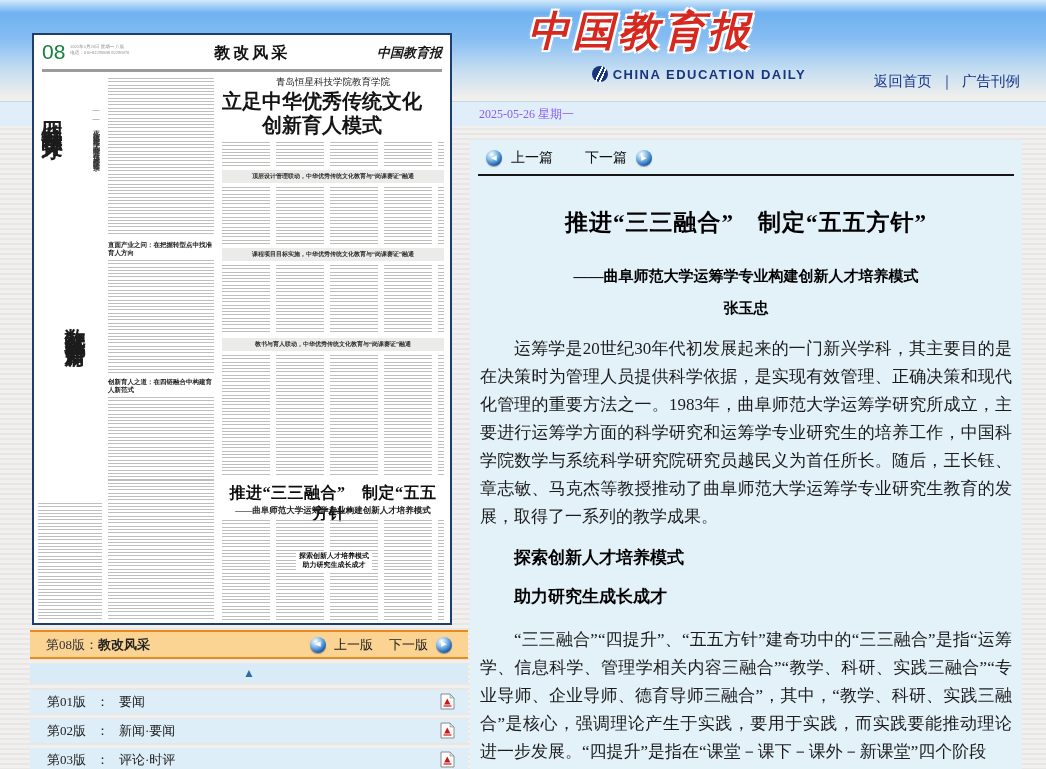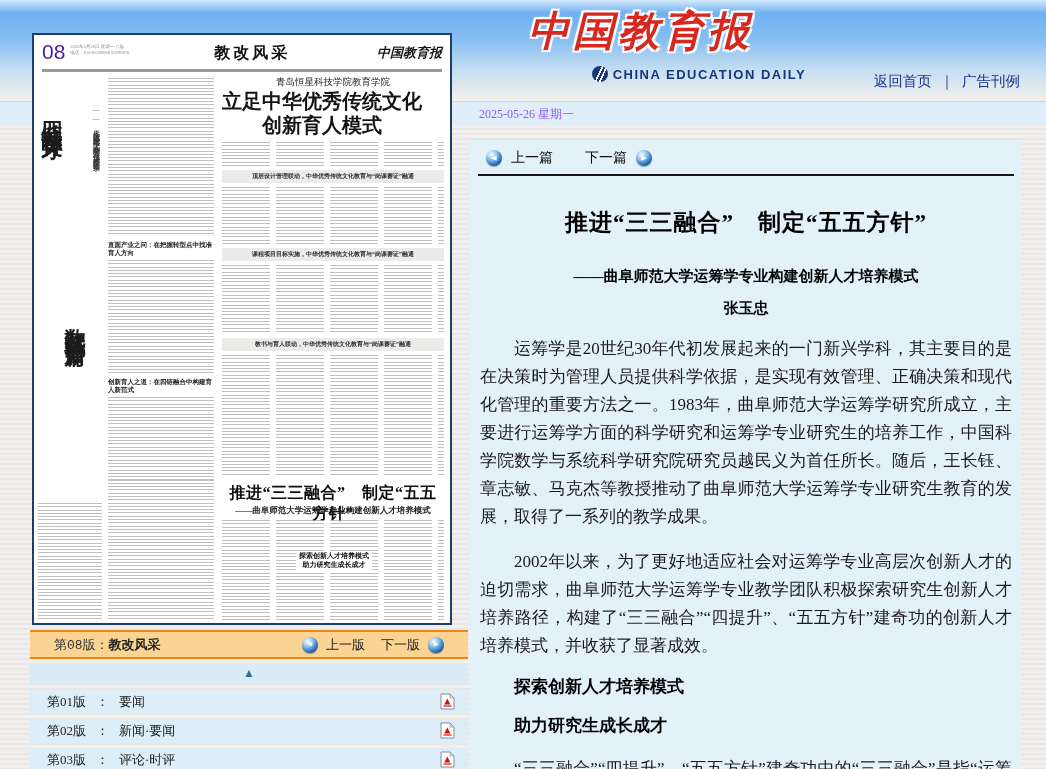--- a/index.html
+++ b/index.html
@@ -41,21 +41,21 @@
   .content h1 { margin-top:31px; text-align:center; font-size:23px; font-weight:bold; color:#000; letter-spacing:1px; }
   .content .sub { margin-top:29px; text-align:center; font-size:15px; font-weight:bold; color:#000; }
   .content .author { margin-top:13px; text-align:center; font-size:15px; font-weight:bold; color:#000; }
   .content p { margin:17px 10px 0; font-size:17px; line-height:28px; text-indent:2em; color:#1b1b1b; text-align:justify; }
   .content .bold-line { margin:15px 10px 0; font-size:17px; line-height:24px; font-weight:bold; text-indent:2em; color:#000; }
 
   
   .np { position:absolute; left:32px; top:33px; width:420px; height:592px; background:#fff;
         border:2px solid #1e3e6e; cursor:pointer; }
   .np-head { display:flex; align-items:flex-start; padding:6px 8px 0; height:32px; }
-  .np-pageno { font-family:"Liberation Sans","DejaVu Sans",sans-serif; font-size:21px; line-height:21px; color:#4c1d95; }
+  .np-pageno { font-family:"Liberation Sans","DejaVu Sans",sans-serif; font-size:21px; line-height:21px; color:#15803d; }
   .np-info { margin:3px 0 0 5px; width:78px; font-size:4.5px; line-height:6px; color:#8b8b8b; }
   .np-section { flex:1; text-align:center; font-size:16px; font-weight:bold; letter-spacing:3px; color:#111; margin-top:2px; }
   .np-mast { width:86px; text-align:right; font-size:13px; font-weight:bold; font-style:italic; color:#171717; margin-top:3px; }
   .np-rule { height:3px; background:#9b9b9b; margin:2px 8px 0; }
   .np-body { position:relative; margin:4px 4px 0 4px; height:547px; overflow:hidden; }
 
   .vtxt { writing-mode:vertical-rl; text-orientation:upright; }
   .v-head { position:absolute; font-family:"Liberation Sans","DejaVu Sans",sans-serif;
             font-weight:bold; font-size:21px; letter-spacing:3px; color:#1c1c1c; }
   .v-kick { position:absolute; font-size:7px; letter-spacing:1px; color:#333; height:420px; }
@@ -76,21 +76,21 @@
   .np-bhead { position:absolute; left:184px; top:407px; width:222px; text-align:center;
               font-size:16px; font-weight:bold; color:#0d0d0d; letter-spacing:.5px; }
   .np-bsub  { position:absolute; left:184px; top:429px; width:222px; text-align:center;
               font-size:8.5px; font-weight:bold; color:#222; }
   .np-mini  { position:absolute; left:258px; top:476px; width:76px; text-align:center;
               font-size:7px; line-height:9px; font-weight:bold; color:#111; background:#fff; }
 
   
   .pagebar { position:absolute; left:30px; top:630px; width:438px; height:29px; background:#fbd493;
              border-top:2px solid #e98a1b; border-bottom:2px solid #e98a1b;
-             display:flex; align-items:center; font-size:13px; color:#333; padding:0 24px;font-family:Liberation Mono, monospace; }
+             display:flex; align-items:center; font-size:13px; color:#333; padding:0 16px; }
   .pagebar .sec { font-weight:bold; color:#222; }
   .pagebar .spacer { flex:1; }
   .pagebar a { cursor:pointer; margin:0 8px; color:#1a1a1a; }
 
   
   .arrowstrip { position:absolute; left:30px; top:664px; width:438px; height:19px; background:#d8ebf7;
                 text-align:center; font-size:12px; line-height:18px; color:#2f6da5; cursor:pointer; }
   .edrow { position:absolute; left:30px; width:438px; height:24px; background:#ddeef8;
            font-size:13px; line-height:24px; color:#222; padding-left:17px; }
   .edrow .col { margin:0 10px; }
@@ -125,21 +125,20 @@
       <a>上一篇</a>
       <span class="gap"></span>
       <a>下一篇</a>
       <span class="orb">▶</span>
     </div>
     <div class="hr"></div>
     <h1>推进“三三融合”　制定“五五方针”</h1>
     <div class="sub">——曲阜师范大学运筹学专业构建创新人才培养模式</div>
     <div class="author">张玉忠</div>
     <p>运筹学是20世纪30年代初发展起来的一门新兴学科，其主要目的是在决策时为管理人员提供科学依据，是实现有效管理、正确决策和现代化管理的重要方法之一。1983年，曲阜师范大学运筹学研究所成立，主要进行运筹学方面的科学研究和运筹学专业研究生的培养工作，中国科学院数学与系统科学研究院研究员越民义为首任所长。随后，王长钰、章志敏、马克杰等教授推动了曲阜师范大学运筹学专业研究生教育的发展，取得了一系列的教学成果。</p>
-    <p>2002年以来，为了更好地适应社会对运筹学专业高层次创新人才的迫切需求，曲阜师范大学运筹学专业教学团队积极探索研究生创新人才培养路径，构建了“三三融合”“四提升”、“五五方针”建奇功的创新人才培养模式，并收获了显著成效。</p>
     <div class="bold-line">探索创新人才培养模式</div>
     <div class="bold-line">助力研究生成长成才</div>
     <p>“三三融合”“四提升”、“五五方针”建奇功中的“三三融合”是指“运筹学、信息科学、管理学相关内容三融合”“教学、科研、实践三融合”“专业导师、企业导师、德育导师三融合”，其中，“教学、科研、实践三融合”是核心，强调理论产生于实践，要用于实践，而实践要能推动理论进一步发展。“四提升”是指在“课堂－课下－课外－新课堂”四个阶段</p>
   </div>
 
   <div class="np">
     <div class="np-head">
       <span class="np-pageno">08</span>
       <span class="np-info">
         <span>2025年5月26日 星期一 八版</span><br>

